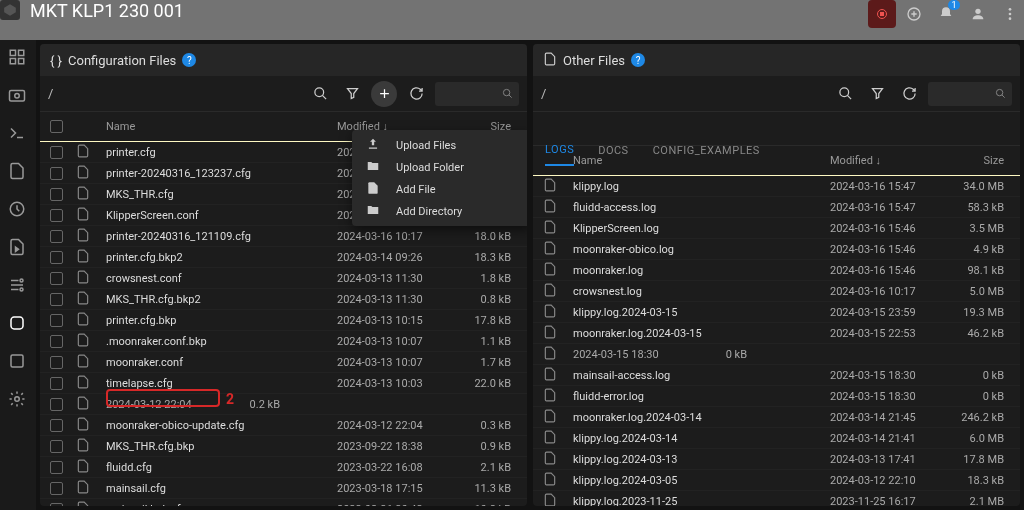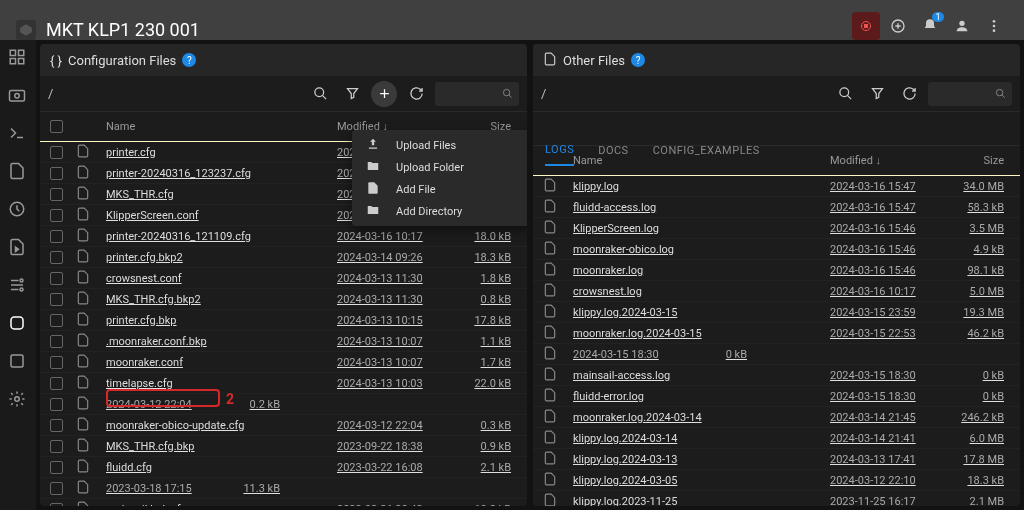--- a/index.html
+++ b/index.html
@@ -1,17 +1,17 @@
 <!DOCTYPE html>
 <html><head>
 <meta charset="utf-8">
 <style>
 * { margin:0; padding:0; box-sizing:border-box; font-family:Roboto,Arial,sans-serif; }
 body { background:#121212; color:#e0e0e0; width:1024px; height:510px; overflow:hidden; font-size:12px; }
-.top-bar { height:40px; background:#404040; display:flex; align-items:flex-end; padding:0 16px; }
+.top-bar { height:40px; background:#737373; display:flex; align-items:flex-start; padding:0 0; }
 .logo { width:20px; height:20px; background:#333; margin-right:10px; border-radius:3px; display:flex; align-items:center; justify-content:center; }
 .page-title { font-size:18px; font-weight:400; color:#fff; flex:1; }
 .top-actions { display:flex; align-items:center; gap:4px; }
 .icon-btn { width:28px; height:28px; display:flex; align-items:center; justify-content:center; border-radius:4px; cursor:pointer; color:#ccc; }
 .estop { background:#5c1a1a; border-radius:4px; padding:0 8px; }
 .badge-wrap { position:relative; }
 .badge { position:absolute; top:0; right:0; background:#1e88e5; color:#fff; border-radius:8px; font-size:9px; padding:0 3px; min-width:12px; text-align:center; }
 .main { display:flex; height:calc(100% - 40px); }
 .sidebar { width:36px; background:#1a1a1a; display:flex; flex-direction:column; align-items:center; padding-top:8px; gap:18px; }
 .side-icon { width:20px; height:20px; color:#999; cursor:pointer; }
@@ -25,21 +25,21 @@
 .tool-icon.add { background:#3a3a3a; border-radius:50%; }
 .search-box { width:84px; height:24px; background:#2a2a2a; border-radius:3px; display:flex; align-items:center; padding:0 6px; }
 .search-box input { background:none; border:none; outline:none; color:#ccc; width:100%; font-size:11px; }
 .table-header { height:30px; display:flex; align-items:center; padding:0 10px; color:#999; font-size:11px; border-bottom:1px solid #fef9c3; }
 .col-check { width:26px; }
 .col-icon { width:30px; }
 .col-name { flex:1; }
 .col-mod { width:120px; }
 .col-size { width:60px; text-align:right; padding-right:6px; }
 .rows { overflow-y:auto; flex:1; }
-.row { height:21px; display:flex; align-items:center; padding:0 10px; font-size:11px; border-bottom:1px solid #222;text-decoration:underline; }
+.row { height:21px; display:flex; align-items:center; padding:0 10px; font-size:11px; border-bottom:1px solid #222; }
 .row .name { color:#ddd; }
 .row .mod, .row .size { color:#aaa; }
 .checkbox { width:13px; height:13px; border:1px solid #666; border-radius:2px; }
 .tabs { height:34px; display:flex; align-items:center; padding:0 12px; gap:24px; border-bottom:1px solid #2a2a2a; font-size:11px; letter-spacing:0.5px; }
 .tab { color:#888; cursor:pointer; padding:8px 0;margin-top:44px; }
 .tab.active { color:#1e88e5; border-bottom:2px solid #1e88e5; }
 .menu { position:absolute; background:#2a2a2a; border-radius:4px; box-shadow:0 4px 12px rgba(0,0,0,0.5); padding:4px 0; z-index:100; min-width:180px; }
 .menu-item { height:22px; display:flex; align-items:center; padding:0 14px; gap:14px; font-size:11px; color:#ddd; cursor:pointer; }
 .menu-icon { width:16px; color:#ccc; }
 .annot { position:absolute; border:2px solid #d62828; border-radius:4px; pointer-events:none; z-index:90; }
@@ -359,20 +359,21 @@
             <div class="col-mod mod">2023-03-22 16:08</div>
             <div class="col-size size">2.1 kB</div>
           </div>
           <div class="row">
             <div class="col-check">
               <div class="checkbox"></div>
             </div>
             <div class="col-icon"><svg width="14" height="14" viewBox="0 0 24 24" fill="none" stroke="#888" stroke-width="2">
                 <path d="M14 2H6a2 2 0 00-2 2v16a2 2 0 002 2h12a2 2 0 002-2V8l-6-6z"></path>
               </svg></div>
+            <div class="col-name name">mainsail.cfg</div>
             <div class="col-mod mod">2023-03-18 17:15</div>
             <div class="col-size size">11.3 kB</div>
           </div>
           <div class="row">
             <div class="col-check">
               <div class="checkbox"></div>
             </div>
             <div class="col-icon"><svg width="14" height="14" viewBox="0 0 24 24" fill="none" stroke="#888" stroke-width="2">
                 <path d="M14 2H6a2 2 0 00-2 2v16a2 2 0 002 2h12a2 2 0 002-2V8l-6-6z"></path>
               </svg></div>

